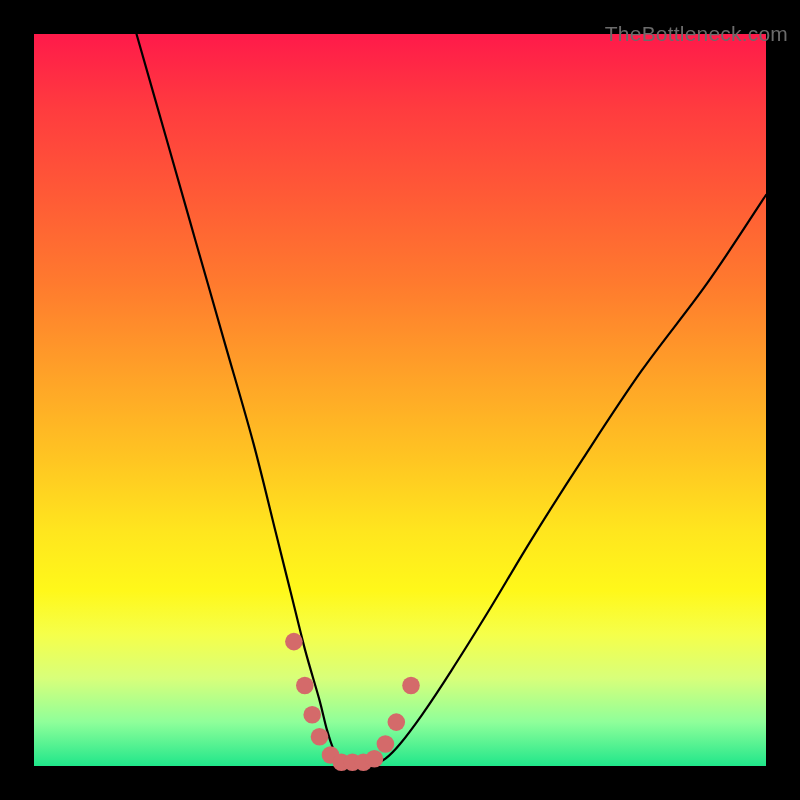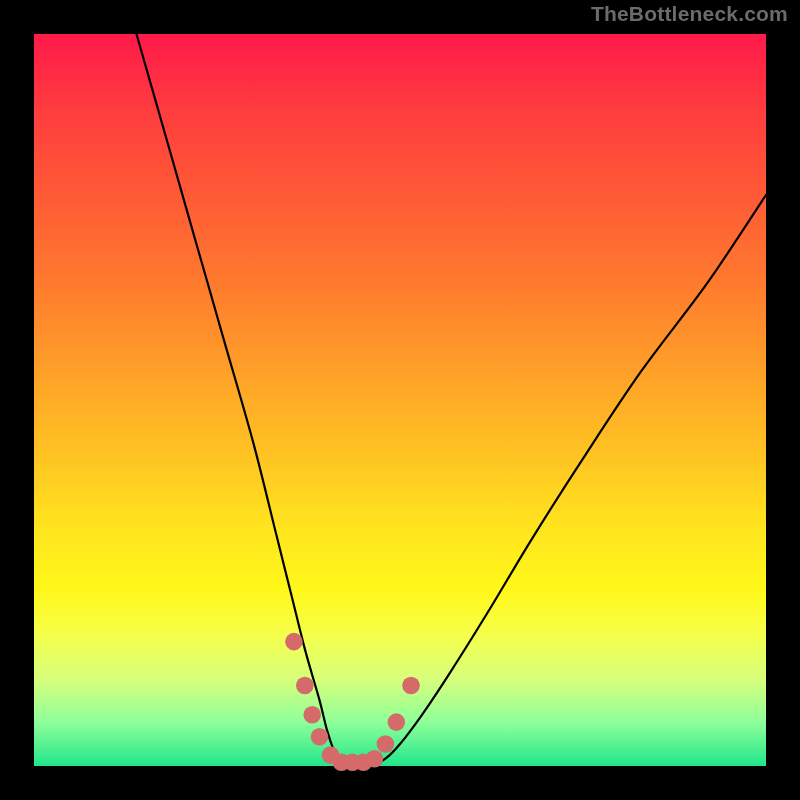--- a/index.html
+++ b/index.html
@@ -33,25 +33,25 @@
       #ffe61e 68%,
       #fff81a 76%,
       #f5ff4a 82%,
       #d8ff7a 88%,
       #8fff9a 94%,
       #20e68a 100%
     );
   }
   .watermark {
     position: absolute;
-    top: 2px;
+    top: 22px;
     right: 12px;
     color: #6b6b6b;
     font-size: 21px;
-    font-weight: 700;
+    font-weight: 400;
     letter-spacing: 0.2px;
   }
   svg.curve {
     position: absolute;
     left: 0;
     top: 0;
     width: 732px;
     height: 732px;
     overflow: visible;
   }

